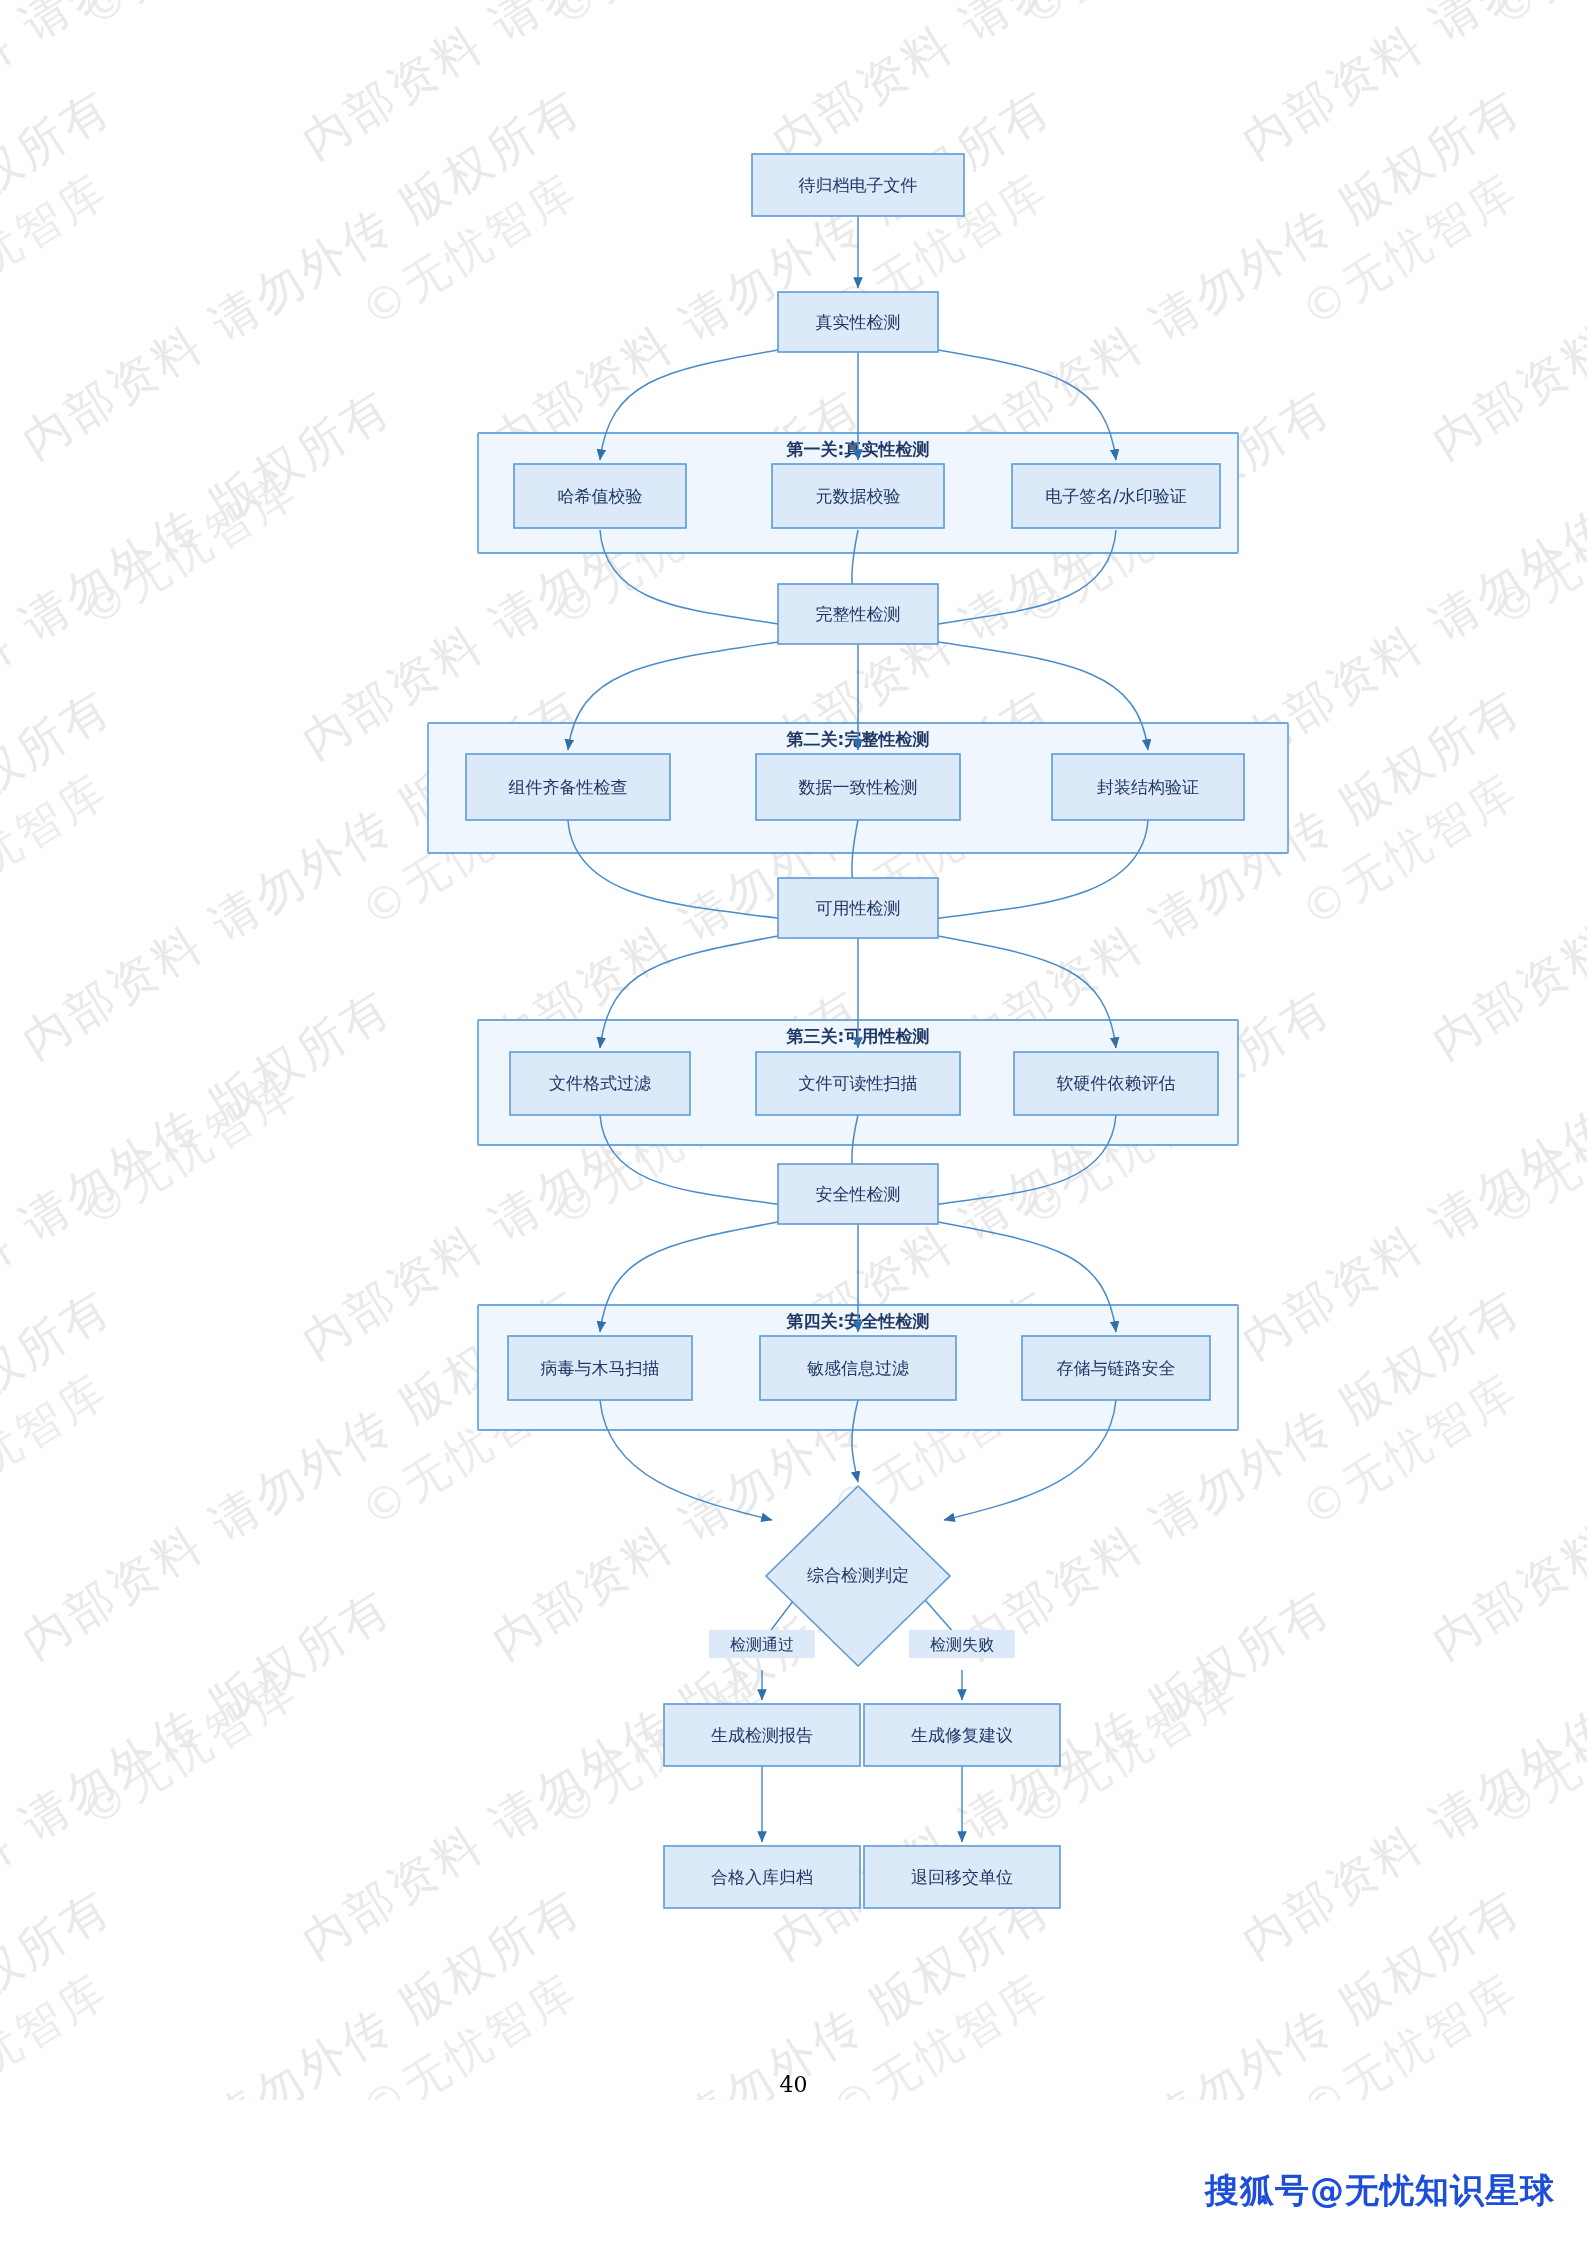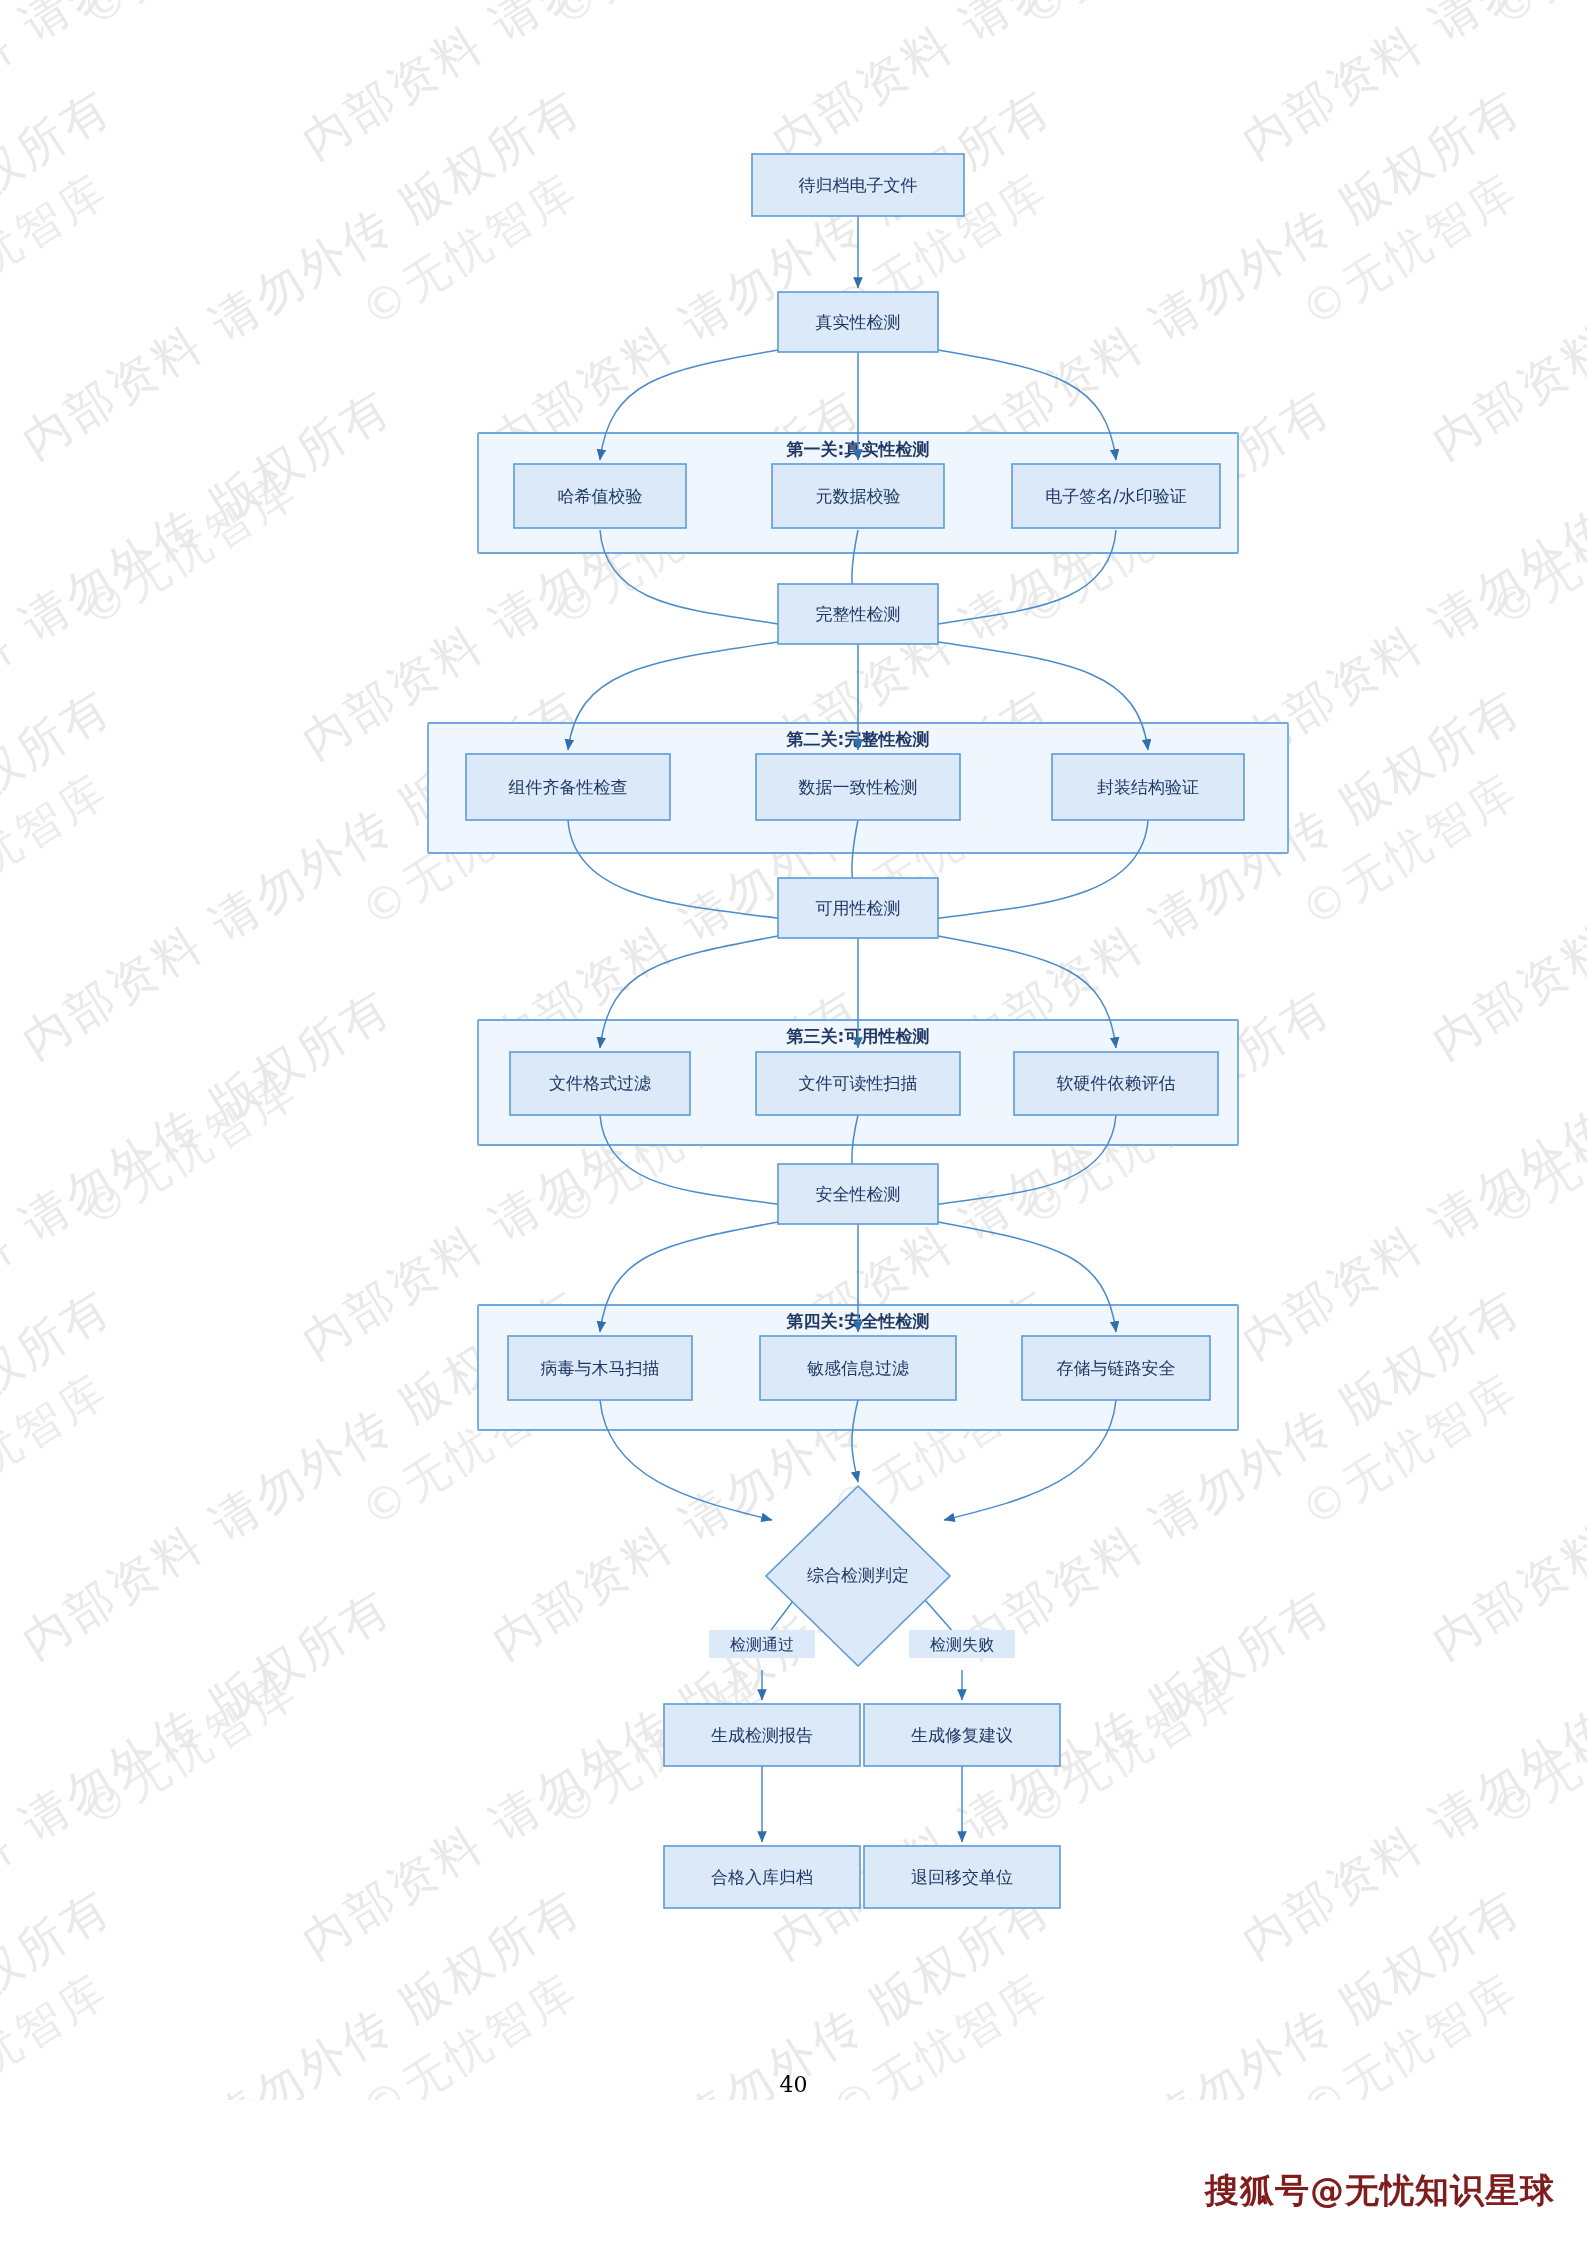--- a/index.html
+++ b/index.html
@@ -137,21 +137,21 @@
     color: #000000;
     z-index: 20;
   }
   #brand-footer {
     position: absolute;
     right: 32px;
     top: 2168px;
     font-family: "DejaVu Sans", sans-serif;
     font-size: 34px;
     font-weight: bold;
-    color: #7f1d1d;
+    color: #1d4ed8;
     letter-spacing: 1px;
     z-index: 20;
   }
 </style>
 </head>
 <body>
 
 <div id="page">
 
   <div id="watermark-layer">

